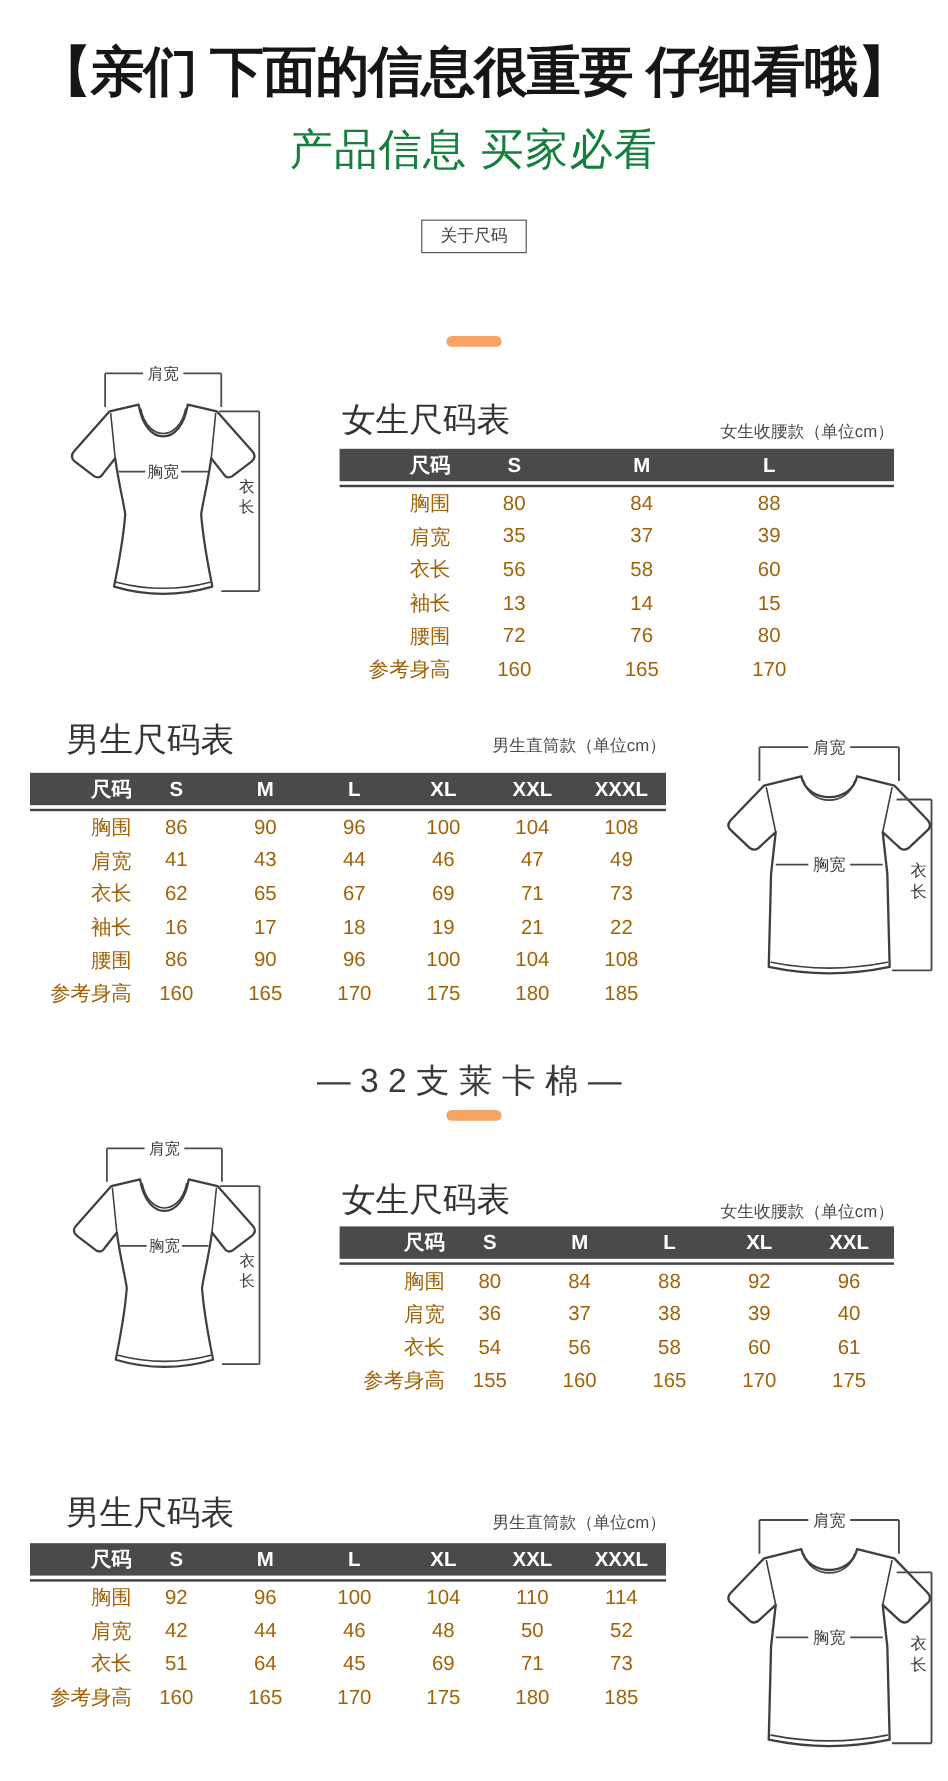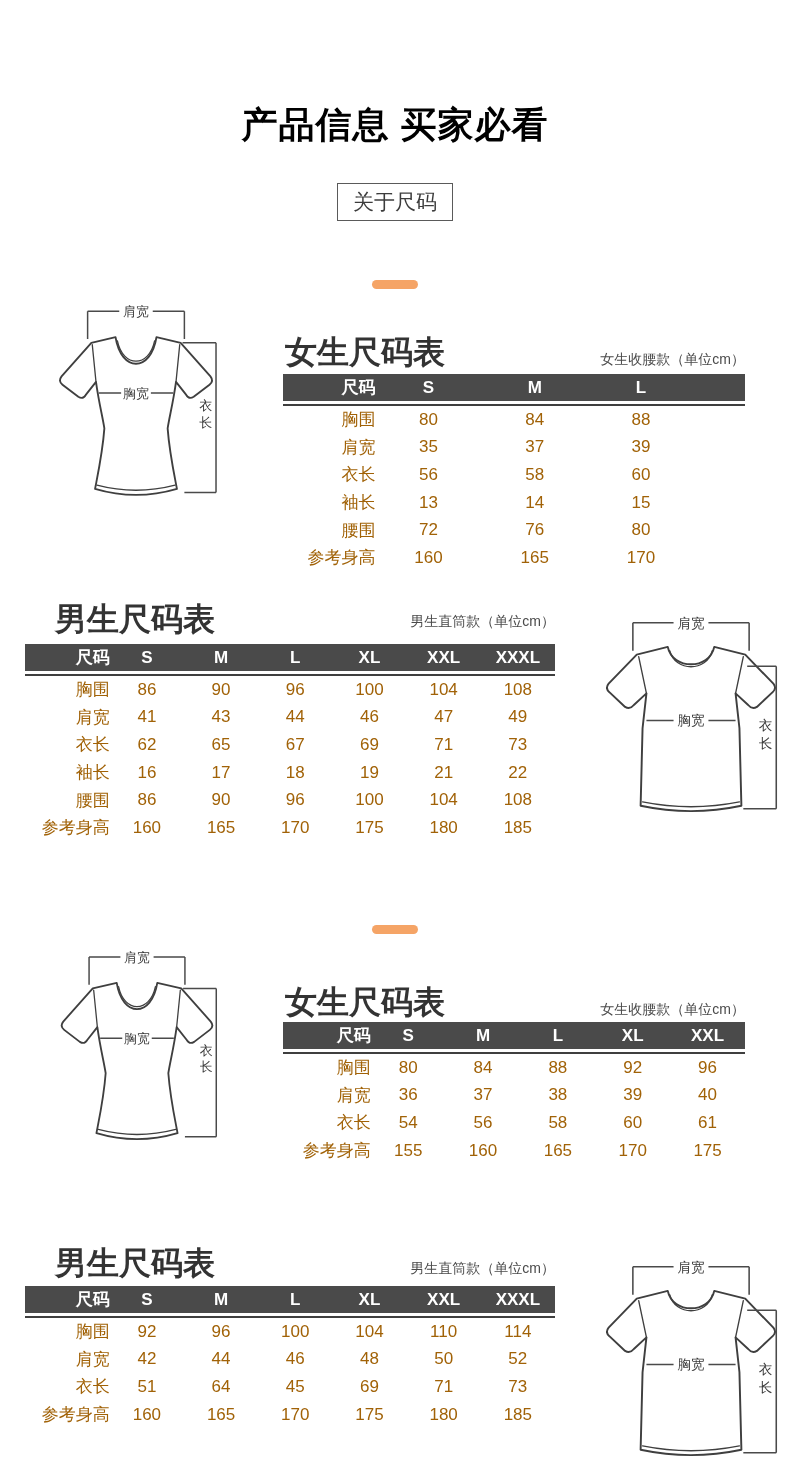--- a/index.html
+++ b/index.html
@@ -3,30 +3,30 @@
 <meta charset="utf-8">
 <style>
   html,body{margin:0;padding:0;background:#fff;}
   #canvas{
     position:relative;width:790px;height:1484px;margin:0 auto;background:#ffffff;
     font-family:"Liberation Sans","DejaVu Sans",sans-serif;color:#333;overflow:hidden;
   }
   .abs{position:absolute;}
   .center{left:0;width:790px;text-align:center;}
   .main-title{top:30px;font-size:45px;font-weight:900;color:#161616;letter-spacing:-1px;white-space:nowrap;}
-  .sub-title{top:101px;font-size:36px;font-weight:700;color:#000000;letter-spacing:1px;}
+  .sub-title{top:101px;font-size:36px;font-weight:400;color:#15803d;letter-spacing:1px;}
   .tag-wrap{top:183px;}
-  .tag-box{display:inline-block;border:1px solid #5a5a5a;padding:4px 15px;font-size:21px;color:#3c3c3c;background:#fff;}
+  .tag-box{display:inline-block;border:1px solid #5a5a5a;padding:4px 15px;font-size:14px;color:#3c3c3c;background:#fff;}
   .sec-heading{font-size:28px;color:#3a3a3a;letter-spacing:.28em;font-weight:400;}
   .sec-heading.h1{top:234px;}
   .sec-heading.h2{top:882px;}
   .pill{left:372px;width:46px;height:9px;border-radius:5px;background:#F5A466;}
   .pill.p1{top:280px;}
   .pill.p2{top:925px;}
-  .tbl-title{font-size:32px;color:#333;font-weight:700;}
+  .tbl-title{font-size:28px;color:#333;font-weight:400;}
   .tbl-note{font-size:14px;color:#4a4a4a;}
   .size-table{font-size:17px;}
   .thead{display:grid;background:#4A4A4A;color:#ffffff;height:27px;align-items:center;font-weight:700;}
   .sep{height:2px;background:#3f3f3f;margin-top:3px;}
   .trow{display:grid;height:27.6px;align-items:center;color:#a16207;}
   .trow:first-of-type{margin-top:4px;}
   .cell.lab{text-align:right;padding-left:13px;}
   .cell.val{text-align:center;}
   .g4{grid-template-columns:20% 23% 23% 23%;}
   .g6{grid-template-columns:19% 16.2% 16.2% 16.2% 16.2% 16.2%;}
@@ -35,20 +35,21 @@
   svg .body{fill:#ffffff;}
   svg .thin{stroke-width:1.4;}
   svg .dim{stroke:#4a4a4a;stroke-width:1.6;fill:none;}
   svg text{fill:#3a3a3a;font-size:14px;font-family:"Liberation Sans","DejaVu Sans",sans-serif;}
 </style>
 </head>
 <body>
 
 <div id="canvas">
 
+  <div class="abs center main-title">【亲们 下面的信息很重要 仔细看哦】</div>
   <div class="abs center sub-title">产品信息 买家必看</div>
   <div class="abs center tag-wrap">
     <span class="tag-box">关于尺码</span>
   </div>
 
   <div class="abs pill p1"></div>
 
   <svg class="abs" style="left:42px;top:300px;" width="188" height="214" viewBox="0 0 200 230">
     <g class="dim">
       <path d="M48,12 H82 M118,12 H152 M48,12 V42 M152,12 V42"></path>
@@ -207,20 +208,21 @@
       <path d="M54,112 H82 M118,112 H146"></path>
     </g>
     <text x="100" y="117" text-anchor="middle">胸宽</text>
     <g class="dim">
       <path d="M158,56 H188 M188,56 V203 M154,203 H188"></path>
     </g>
     <text x="177" y="122" text-anchor="middle">衣</text>
     <text x="177" y="140" text-anchor="middle">长</text>
   </svg>
 
+  <div class="abs center sec-heading h2">—32支莱卡棉—</div>
   <div class="abs pill p2"></div>
 
   <svg class="abs" style="left:44px;top:946px;" width="186" height="212" viewBox="0 0 200 230">
     <g class="dim">
       <path d="M48,12 H82 M118,12 H152 M48,12 V42 M152,12 V42"></path>
     </g>
     <text x="100" y="17" text-anchor="middle">肩宽</text>
     <path class="ln body" d="M52,46 L20,82 Q16,87 21,91 L38,104 Q43,107 46,102 L57,88
          C60,110 64,125 66,138 C64,165 58,192 56,203
          Q100,216 144,203

